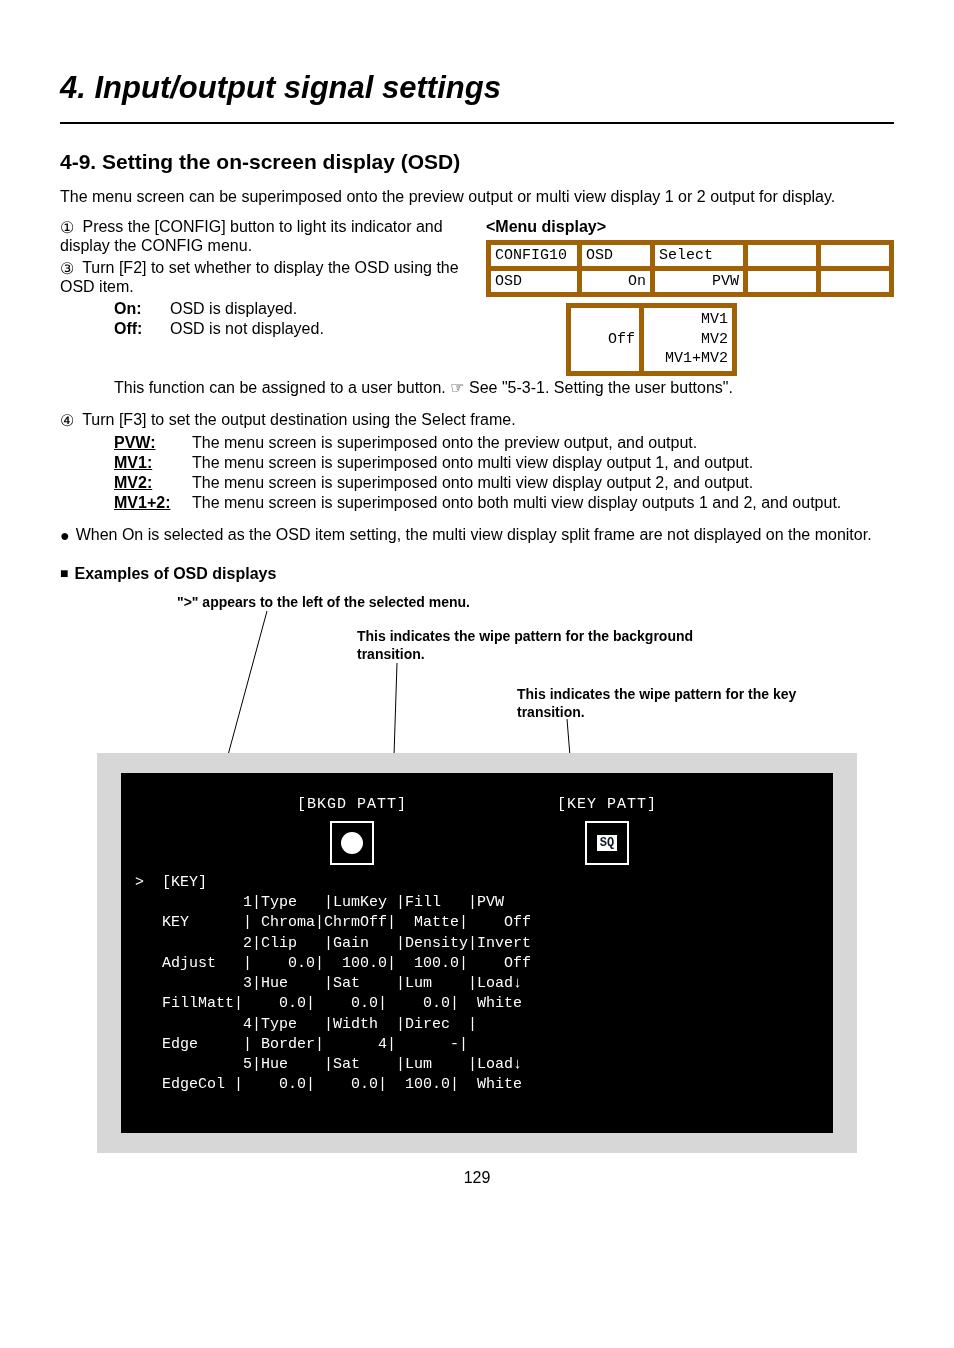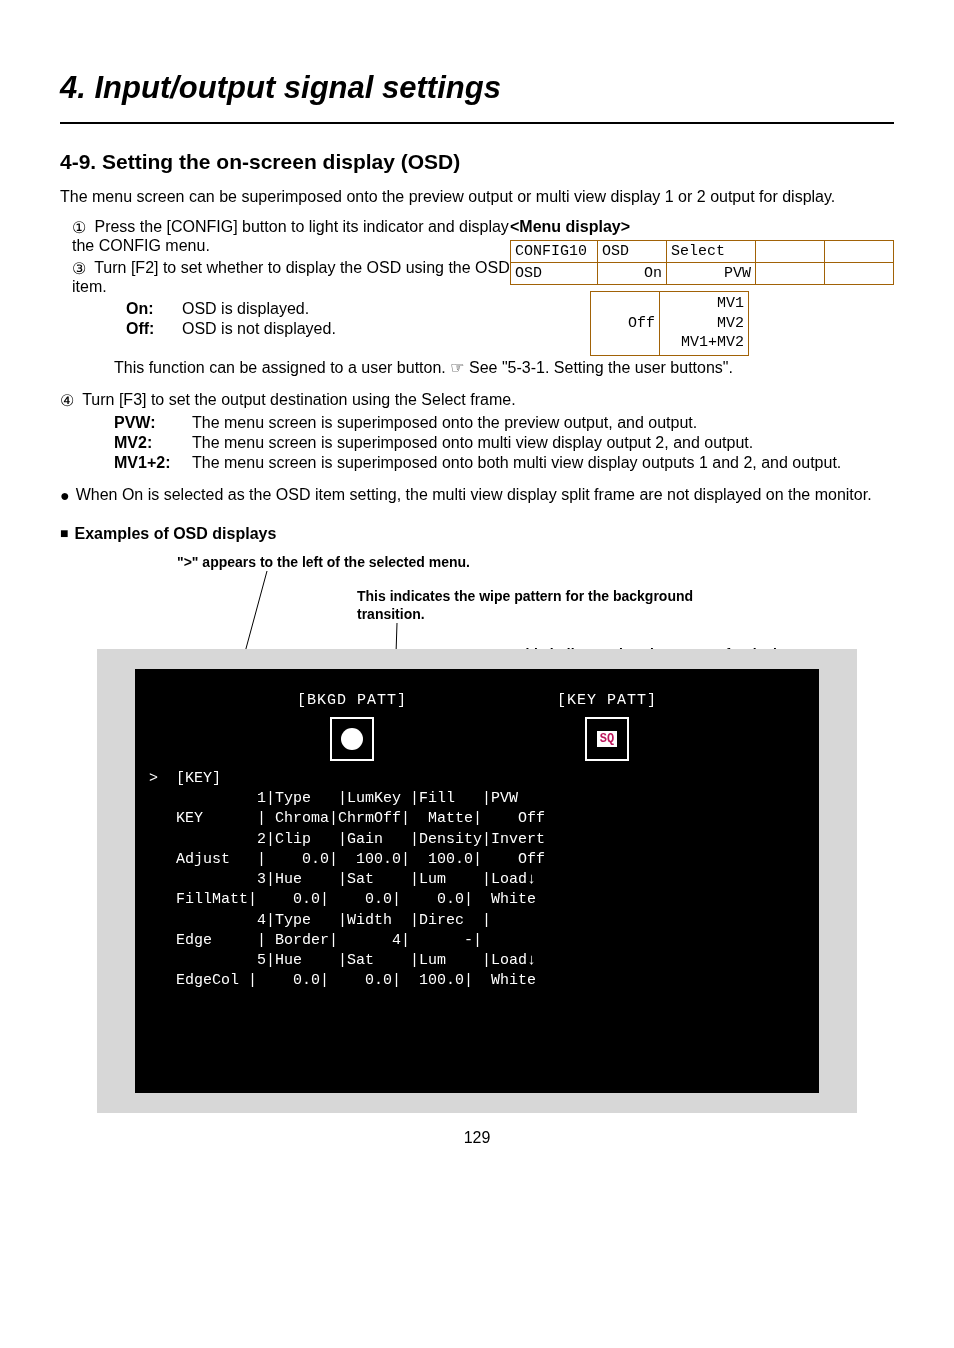--- a/index.html
+++ b/index.html
@@ -27,48 +27,47 @@
     font-weight: 700;
     font-size: 21px;
     margin-bottom: 14px;
   }
   .intro {
     margin-bottom: 12px;
   }
   .two-col {
     display: flex;
     align-items: flex-start;
-    margin-left: 12px;
   }
   .left-col { flex: 1 1 auto; }
   .right-col { flex: 0 0 auto; }
   .circ {
     display: inline-block;
     width: 18px;
     text-align: left;
     vertical-align: top;
   }
   .steps li, .plain li { list-style: none; }
   .steps, .plain { padding: 0; margin: 0; }
   .steps > li { margin-bottom: 4px; }
   .idt2 { padding-left: 54px; }
   .defs { padding-left: 54px; }
   .def-row { display: flex; gap: 4px; margin-bottom: 2px; }
   .def-term { font-weight: 700; width: 52px; flex: 0 0 auto; }
-  .def-term2 { font-weight: 700; width: 74px; flex: 0 0 auto; }
+  .def-term2 { font-weight: 700; width: 74px; flex: 0 0 auto; text-decoration: underline; }
   .menu-hdr { font-weight: 700; margin-bottom: 4px; }
 
   
   table.menu {
     border-collapse: collapse;
     font-family: "Courier New", monospace;
     font-size: 15px;
   }
   table.menu td {
-    border: 1px solid #a16207;
+    border: 5px solid #a16207;
     padding: 2px 4px;
     vertical-align: middle;
   }
   table.menu .c1 { width: 78px; text-align: left; }
   table.menu .c2 { width: 60px; text-align: right; }
   table.menu .c3 { width: 80px; text-align: right; }
   table.menu .c3l { width: 80px; text-align: left; }
   table.menu .c4 { width: 60px; }
   table.menu .c5 { width: 60px; }
   .menu-sub {
@@ -94,22 +93,22 @@
     font-size: 14px;
     line-height: 1.3;
   }
   .anno-line { position: absolute; }
   .anno-line svg { display: block; }
 
   .osd-outer {
     position: absolute;
     left: 0; right: 0; bottom: 0;
     background: #d7d7d7;
-    height: 464px;
-    padding: 20px 38px;
+    height: 400px;
+    padding: 20px 24px;
     box-sizing: border-box;
   }
   .osd-black {
     background: #000;
     color: #fff;
     font-family: "Courier New", monospace;
     font-size: 15px;
     line-height: 1.35;
     height: 100%;
     box-sizing: border-box;
@@ -213,20 +212,24 @@
       <span class="circ">④</span>
       <span>Turn [F3] to set the output destination using the Select frame.</span>
     </li>
   </ul>
   <div class="defs">
     <div class="def-row">
       <div class="def-term2">PVW:</div>
       <div>The menu screen is superimposed onto the preview output, and output.</div>
     </div>
     <div class="def-row">
+      <div class="def-term2">MV1:</div>
+      <div>The menu screen is superimposed onto multi view display output 1, and output.</div>
+    </div>
+    <div class="def-row">
       <div class="def-term2">MV2:</div>
       <div>The menu screen is superimposed onto multi view display output 2, and output.</div>
     </div>
     <div class="def-row">
       <div class="def-term2">MV1+2:</div>
       <div>The menu screen is superimposed onto both multi view display outputs 1 and 2, and output.</div>
     </div>
   </div>
 
   <div class="bullet">
@@ -258,21 +261,21 @@
         <div class="patt-row">
           <div class="patt-block">
             <div class="patt-lbl">[BKGD PATT]</div>
             <div class="patt-icon">
                 <div class="circle"></div>
               </div>
           </div>
           <div class="patt-block">
             <div class="patt-lbl">[KEY PATT]</div>
             <div class="patt-icon">
-              <span style="background:#fff;color:#be185d;padding:0 3px;font-weight:700;" class="sq">SQ</span>
+              <span style="background:#fff;color:#0f172a;padding:0 3px;font-weight:700;" class="sq">SQ</span>
             </div>
           </div>
         </div>
         <div class="osd-menu">&gt;  [KEY]
             1|Type   |LumKey |Fill   |PVW
    KEY      | Chroma|ChrmOff|  Matte|    Off
             2|Clip   |Gain   |Density|Invert
    Adjust   |    0.0|  100.0|  100.0|    Off
             3|Hue    |Sat    |Lum    |Load↓
    FillMatt|    0.0|    0.0|    0.0|  White

